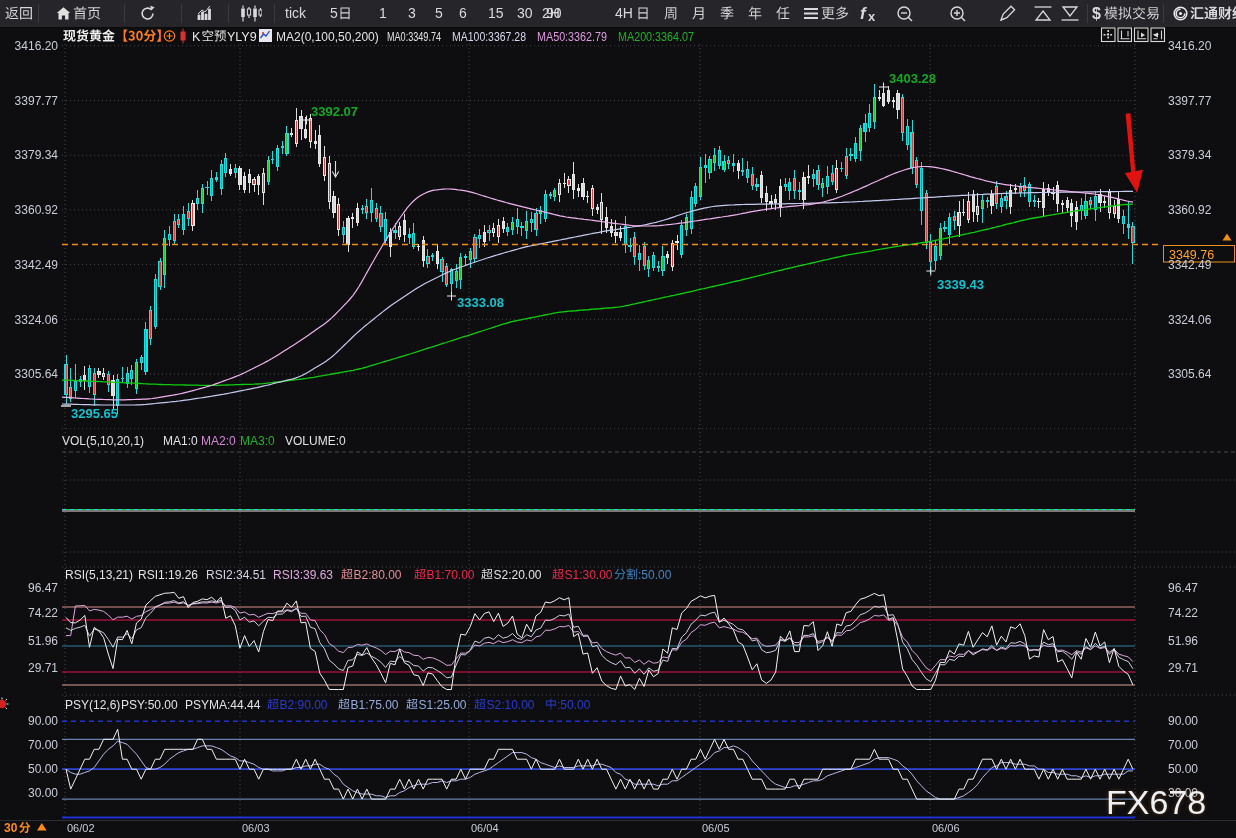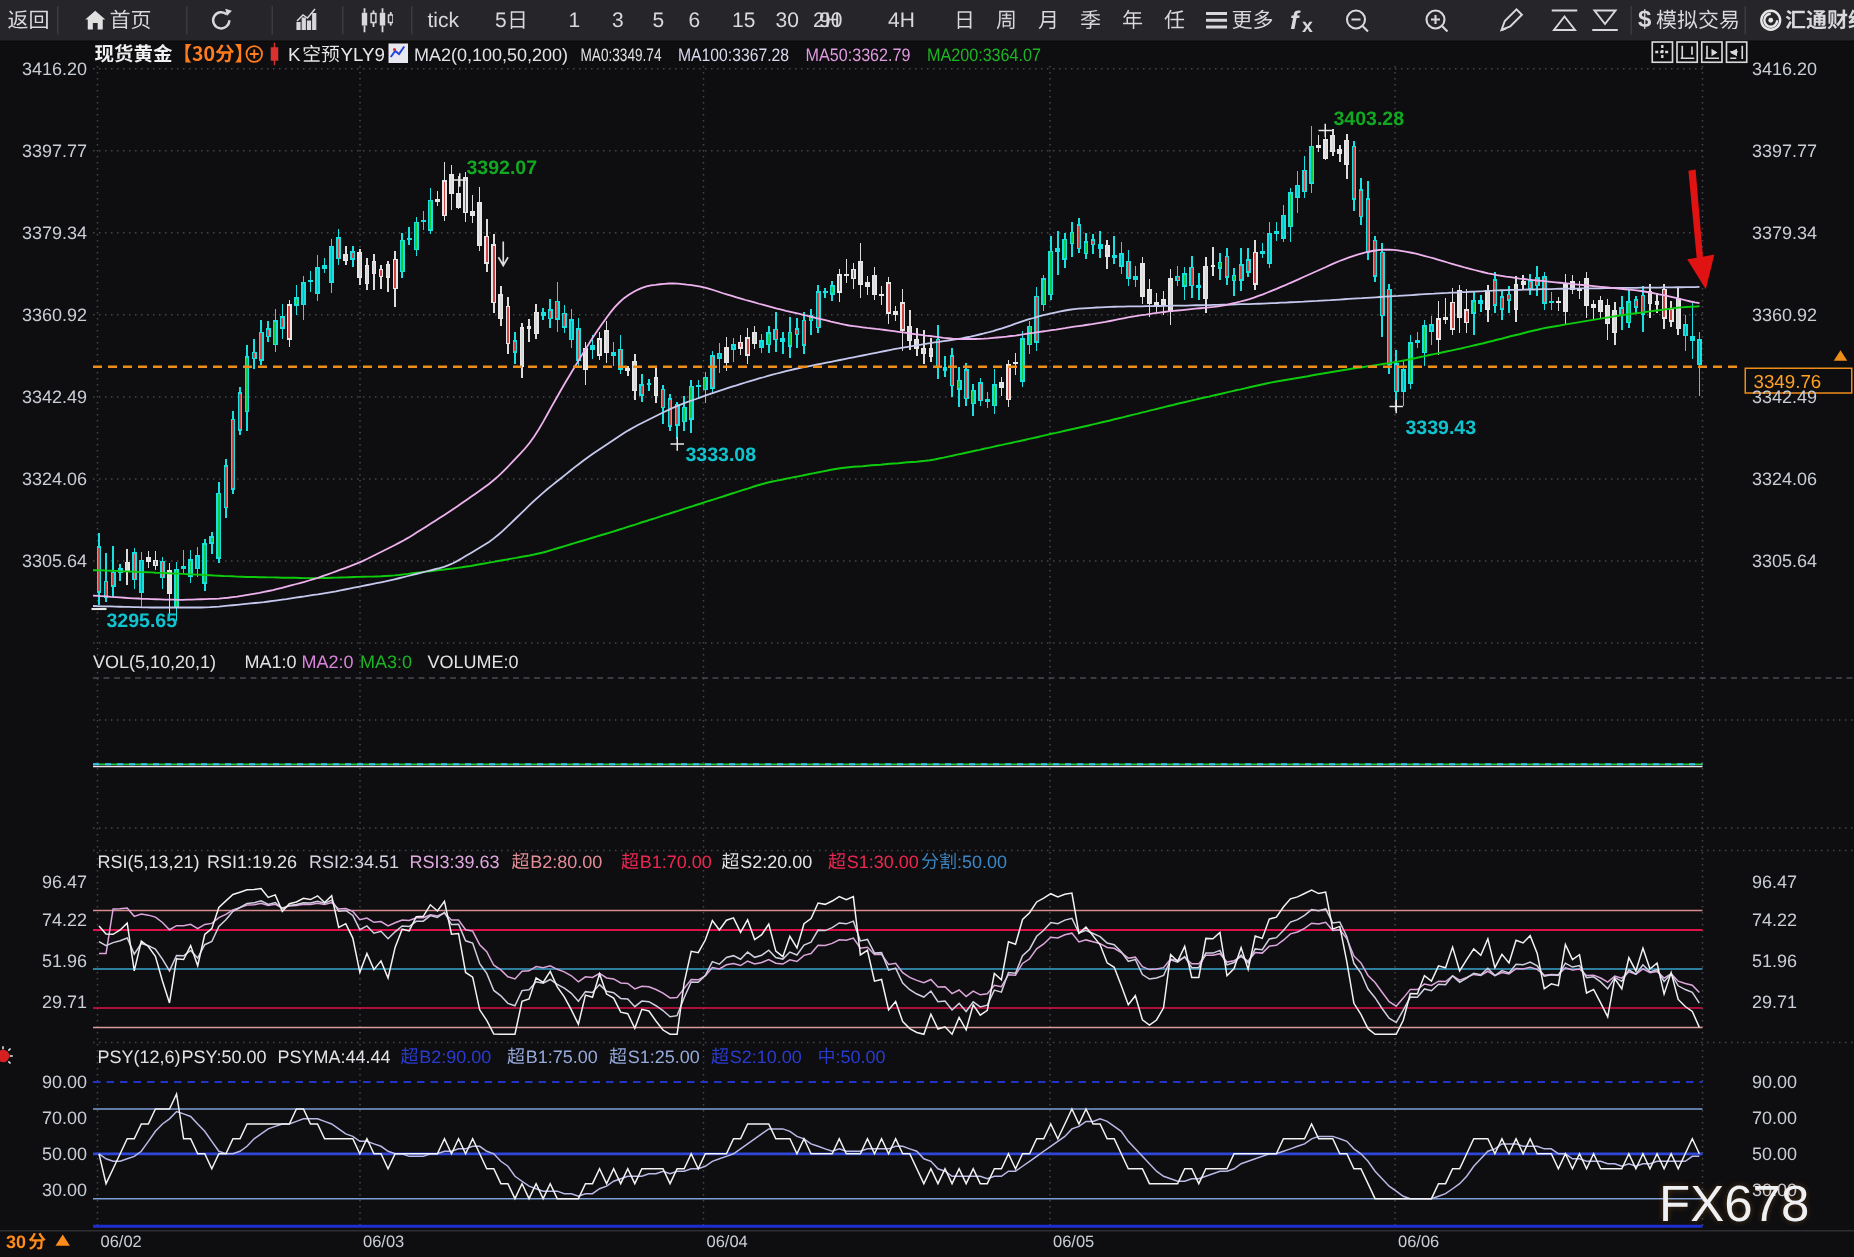--- a/index.html
+++ b/index.html
@@ -44,21 +44,21 @@
  <span style="left:285px">tick</span>
  <span style="left:330px">5</span>
  <span style="left:379px">1</span>
  <span style="left:408px">3</span>
  <span style="left:435px">5</span>
  <span style="left:459px">6</span>
  <span style="left:488px">15</span>
  <span style="left:517px">30</span>
  <span style="left:546px">90</span>
  <span style="left:542px">2H</span>
- <span style="left:592px">4H</span>
+ <span style="left:615px">4H</span>
 
  <svg style="position:absolute;left:804px;top:7px" width="14" height="13" viewBox="0 0 14 13">
   <path d="M0 2h14M0 6.5h14M0 11h14" stroke="#d9d9dc" stroke-width="2"></path>
       </svg>
 
  <span style="left:860px;font-size:17px;font-style:italic;font-weight:bold">f</span>
  <span style="left:868px;top:3px;font-size:13px;font-weight:bold">x</span>
  <svg style="position:absolute;left:896px;top:5px" width="18" height="18" viewBox="0 0 18 18">
   <circle cx="8" cy="8" r="6" stroke="#d9d9dc" stroke-width="1.4" fill="none"></circle>
   <path d="M5 8h6" stroke="#d9d9dc" stroke-width="1.4"></path>

